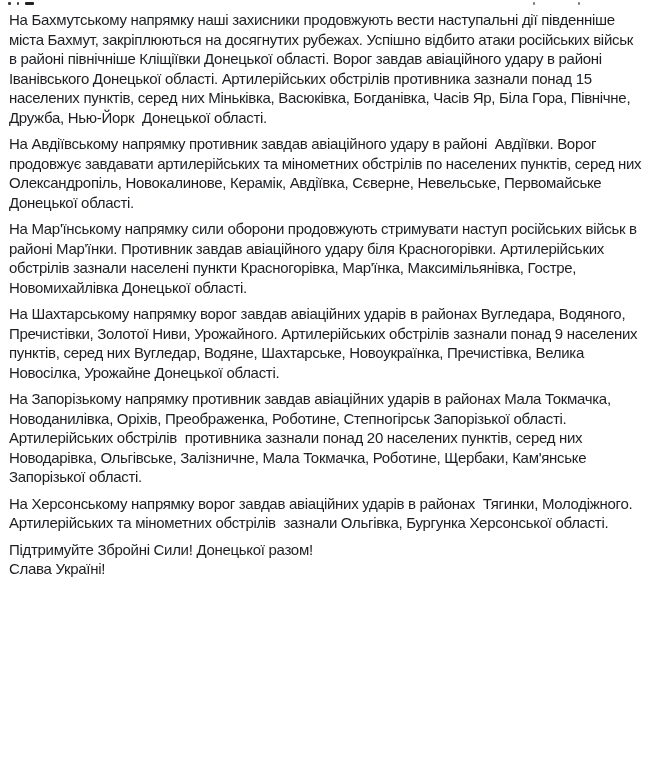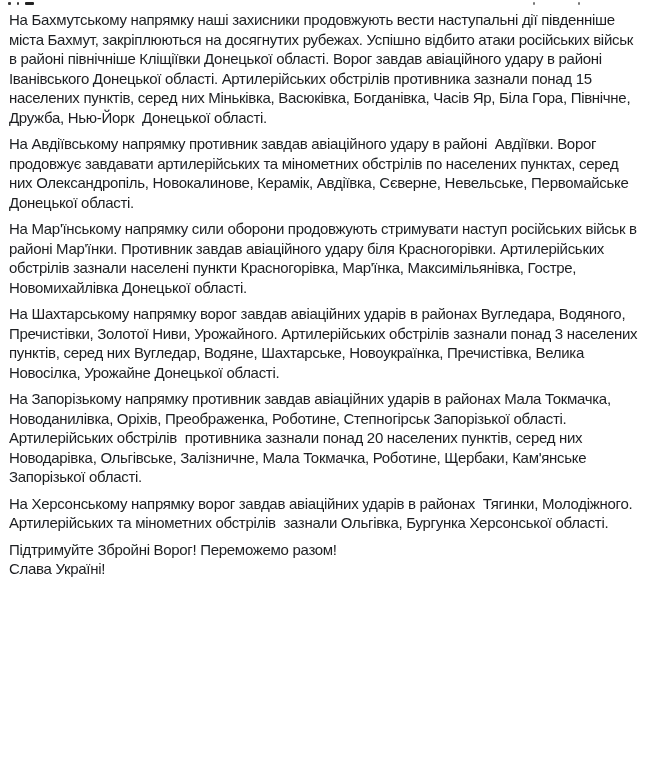--- a/index.html
+++ b/index.html
@@ -58,20 +58,20 @@
 <div class="clipped-line-fragment">
   <i class="f1"></i>
     <i class="f2"></i>
     <i class="f3"></i>
     <i class="f4"></i>
     <i class="f5"></i>
 </div>
 
 <div class="post">
   <p>На Бахмутському напрямку наші захисники продовжують вести наступальні дії південніше міста Бахмут, закріплюються на досягнутих рубежах. Успішно відбито атаки російських військ в районі північніше Кліщіївки Донецької області. Ворог завдав авіаційного удару в районі Іванівського Донецької області. Артилерійських обстрілів противника зазнали понад 15 населених пунктів, серед них Міньківка, Васюківка, Богданівка, Часів Яр, Біла Гора, Північне, Дружба, Нью-Йорк  Донецької області.</p>
-  <p>На Авдіївському напрямку противник завдав авіаційного удару в районі  Авдіївки. Ворог продовжує завдавати артилерійських та мінометних обстрілів по населених пунктах, серед них Олександропіль, Новокалинове, Керамік, Авдіївка, Сєверне, Невельське, Первомайське Донецької області.</p>
+  <p>На Авдіївському напрямку противник завдав авіаційного удару в районі  Авдіївки. Ворог продовжує завдавати артилерійських та мінометних обстрілів по населених пунктів, серед них Олександропіль, Новокалинове, Керамік, Авдіївка, Сєверне, Невельське, Первомайське Донецької області.</p>
   <p>На Мар'їнському напрямку сили оборони продовжують стримувати наступ російських військ в районі Мар'їнки. Противник завдав авіаційного удару біля Красногорівки. Артилерійських обстрілів зазнали населені пункти Красногорівка, Мар'їнка, Максимільянівка, Гостре, Новомихайлівка Донецької області.</p>
-  <p>На Шахтарському напрямку ворог завдав авіаційних ударів в районах Вугледара, Водяного, Пречистівки, Золотої Ниви, Урожайного. Артилерійських обстрілів зазнали понад 3 населених пунктів, серед них Вугледар, Водяне, Шахтарське, Новоукраїнка, Пречистівка, Велика Новосілка, Урожайне Донецької області.</p>
+  <p>На Шахтарському напрямку ворог завдав авіаційних ударів в районах Вугледара, Водяного, Пречистівки, Золотої Ниви, Урожайного. Артилерійських обстрілів зазнали понад 9 населених пунктів, серед них Вугледар, Водяне, Шахтарське, Новоукраїнка, Пречистівка, Велика Новосілка, Урожайне Донецької області.</p>
   <p>На Запорізькому напрямку противник завдав авіаційних ударів в районах Мала Токмачка, Новоданилівка, Оріхів, Преображенка, Роботине, Степногірськ Запорізької області. Артилерійських обстрілів  противника зазнали понад 20 населених пунктів, серед них Новодарівка, Ольгівське, Залізничне, Мала Токмачка, Роботине, Щербаки, Кам'янське Запорізької області.</p>
   <p>На Херсонському напрямку ворог завдав авіаційних ударів в районах  Тягинки, Молодіжного. Артилерійських та мінометних обстрілів  зазнали Ольгівка, Бургунка Херсонської області.</p>
-  <p>Підтримуйте Збройні Ворог! Переможемо разом!
+  <p>Підтримуйте Збройні Сили! Донецької разом!
 Слава Україні!</p>
 </div>
 
 </body></html>

